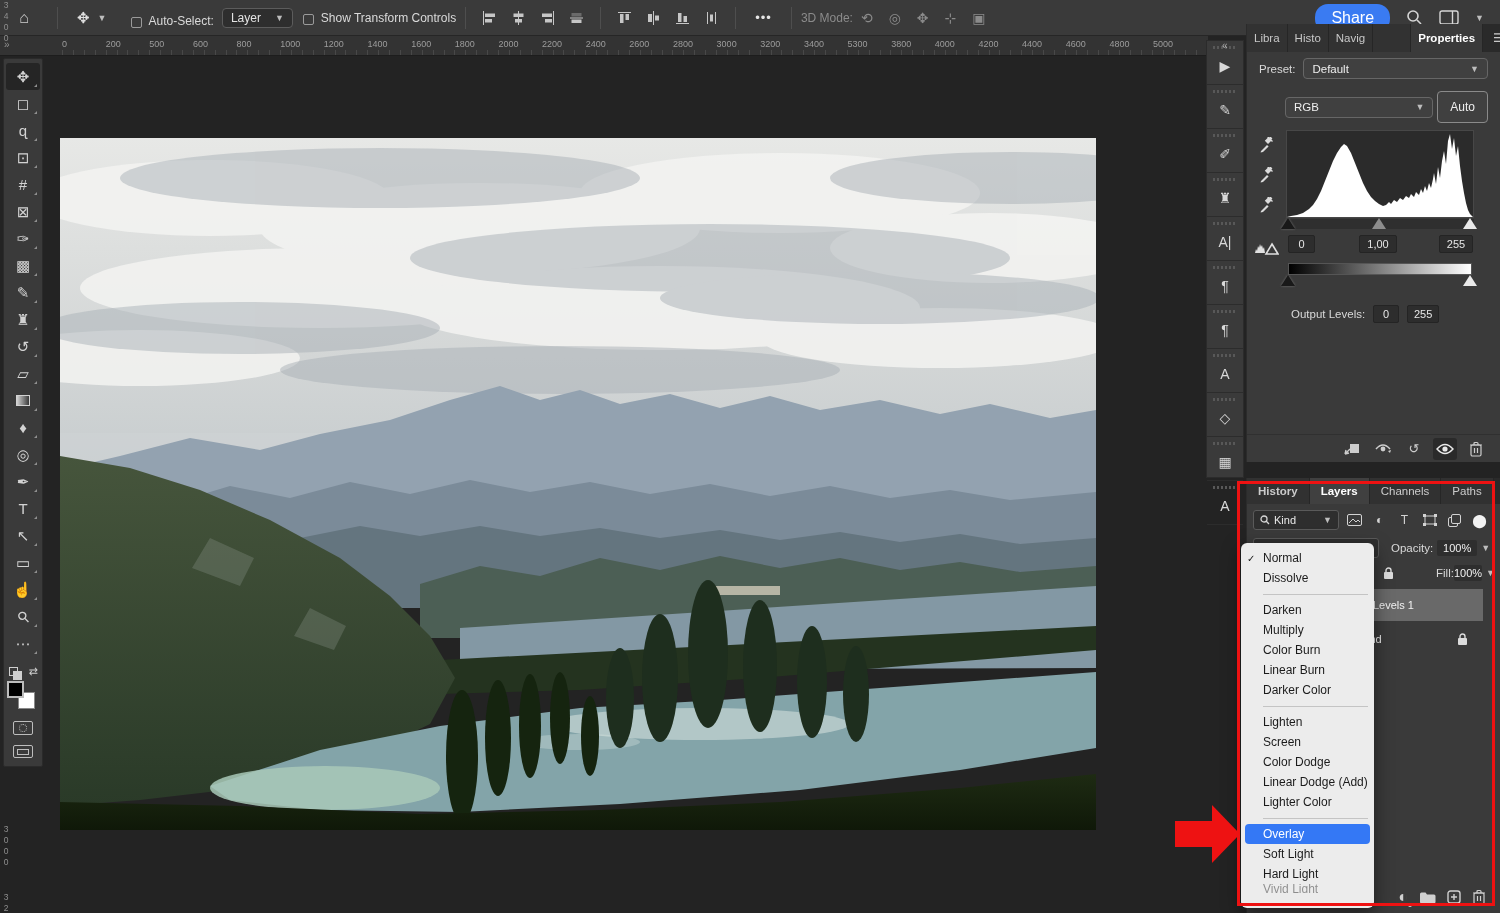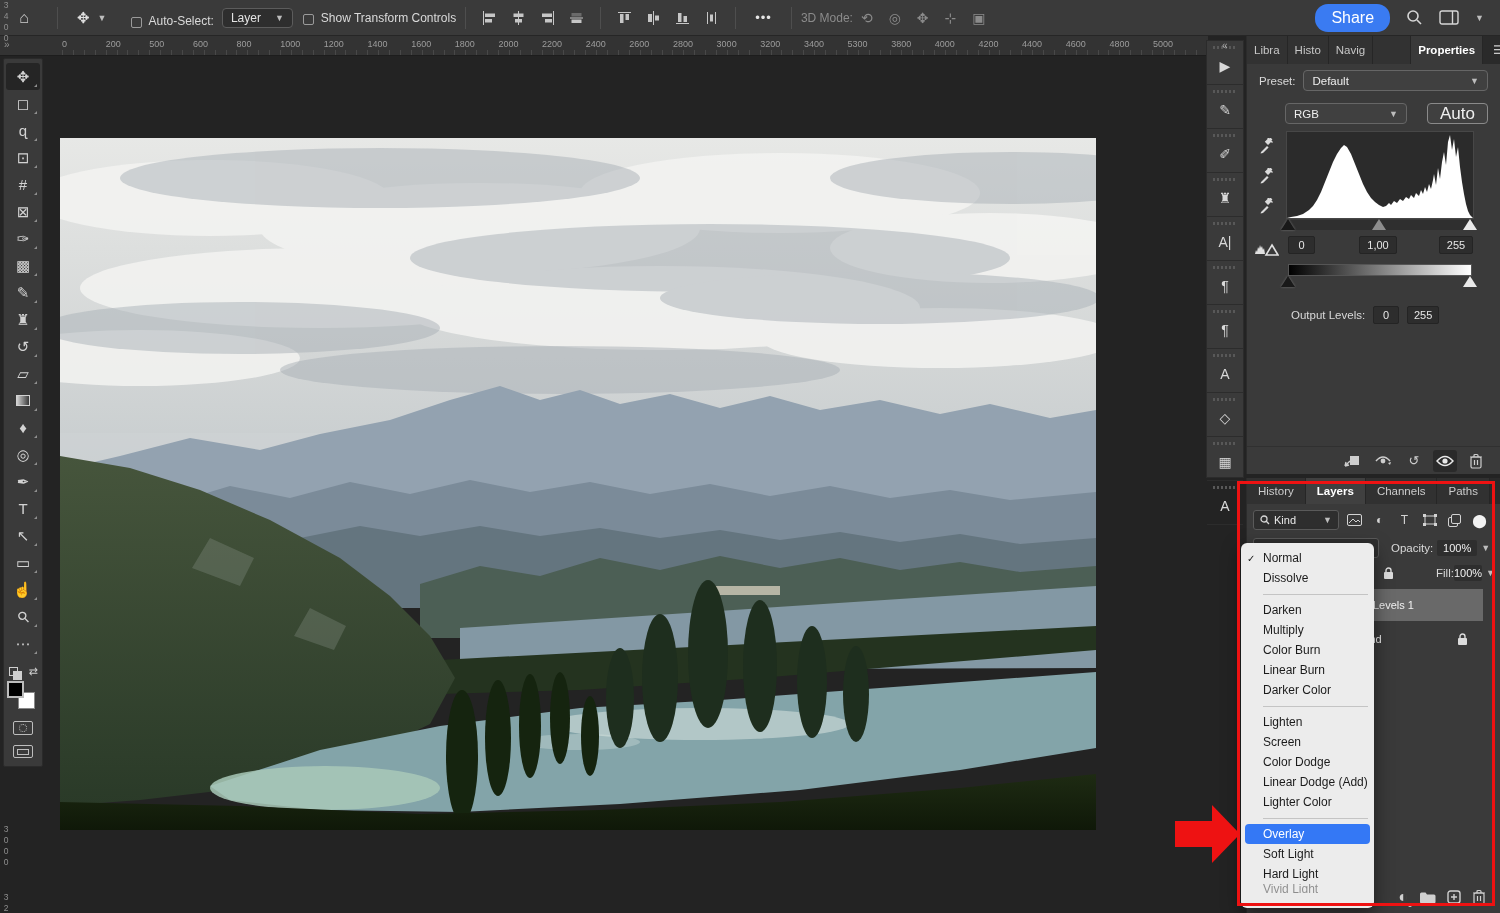--- a/index.html
+++ b/index.html
@@ -57,37 +57,37 @@
   .photo{position:absolute;left:60px;top:138px;width:1036px;height:692px;z-index:1;}
 
   
   .rstrip{position:absolute;left:1206px;top:40px;width:38px;height:438px;background:#3a3a3a;border:1px solid #2b2b2b;z-index:4;}
   .rstrip-collapse{position:absolute;left:1222px;top:40px;color:#b5b5b5;font-size:10px;letter-spacing:-2px;z-index:5;}
   .rgroup{border-bottom:1px solid #2c2c2c;padding:2px 0 5px;}
   .grip{width:24px;height:3px;margin:3px auto 4px;background:repeating-linear-gradient(90deg,#585858 0 2px,transparent 2px 4px);}
   .ric{width:100%;height:26px;display:flex;align-items:center;justify-content:center;color:#d8d8d8;font-size:14px;}
 
   
-  .props{position:absolute;left:1246px;top:36px;width:254px;height:438px;background:#3a3a3a;z-index:4;border-left:1px solid #2b2b2b;}
+  .props{position:absolute;left:1246px;top:24px;width:254px;height:438px;background:#3a3a3a;z-index:4;border-left:1px solid #2b2b2b;}
   .ptabs{display:flex;height:28px;background:#2a2a2a;align-items:stretch;}
   .ptab{flex:none;display:flex;align-items:center;padding:0 7px;background:#323232;color:#c7c7c7;font-size:11.5px;border-right:1px solid #262626;overflow:hidden;white-space:nowrap;}
   .ptab.active{background:#3a3a3a;color:#fff;font-weight:bold;}
   .ptab-menu{margin-left:auto;color:#c9c9c9;padding:0 10px;display:flex;align-items:center;font-size:12px;}
   .lv-head{display:flex;align-items:center;gap:10px;padding:10px 10px 6px;}
   .lv-thumb{width:22px;height:17px;background:#242424;border:1px solid #8f8f8f;border-radius:2px;display:flex;align-items:flex-end;justify-content:center;}
   .lv-mask{width:22px;height:15px;background:#d9d9d9;border-radius:2px;display:flex;align-items:center;justify-content:center;}
   .lv-mask i{width:8px;height:8px;border-radius:50%;background:#2a2a2a;}
   .lv-title{font-size:12px;color:#e4e4e4;}
   .preset-row{display:flex;align-items:center;gap:8px;padding:6px 12px 2px;}
   .plabel{font-size:11.5px;color:#d9d9d9;}
   .pselect{flex:1;display:flex;align-items:center;background:#404040;border:1px solid #666;border-radius:4px;height:21px;padding:0 8px;font-size:11.5px;color:#eee;}
   .pselect .chev{margin-left:auto;}
-  .rgb-row{display:flex;align-items:center;gap:20px;padding:10px 12px 4px 38px;}
+  .rgb-row{display:flex;align-items:center;gap:4px;padding:10px 12px 4px 38px;}
   .rgb-sel{width:128px;}
-  .auto-btn{background:#404040;border:1px solid #8a8a8a;border-radius:4px;height:21px;padding:0 12px;font-size:17px;color:#eee;display:flex;align-items:center;}
+  .auto-btn{background:#404040;border:1px solid #8a8a8a;border-radius:4px;height:32px;padding:0 12px;font-size:12px;color:#eee;display:flex;align-items:center;}
   .hist-wrap{position:relative;height:152px;}
   .dropper{position:absolute;left:12px;width:16px;height:16px;color:#dcdcdc;}
   .hist-box{position:absolute;left:39px;top:3px;width:188px;height:88px;background:#2b2b2b;border:1px solid #474747;}
   .sl-track{position:absolute;left:39px;top:92px;width:188px;height:10px;background:#2f2f2f;}
   .tri{position:absolute;width:0;height:0;border-left:7px solid transparent;border-right:7px solid transparent;border-bottom:11px solid #e9e9e9;top:91px;}
   .tri.b{border-bottom-color:#191919;filter:drop-shadow(0 0 1px #777);}
   .tri.g{border-bottom-color:#8d8d8d;}
   .valbox{position:absolute;top:108px;background:#2d2d2d;border:1px solid #242424;border-radius:2px;color:#e6e6e6;font-size:11px;text-align:center;padding:2px 0;}
   .warn-ic{position:absolute;left:8px;top:112px;color:#e0e0e0;}
   .grad-bar{position:absolute;left:41px;top:136px;width:184px;height:12px;background:linear-gradient(90deg,#000,#fff);border:1px solid #555;}
@@ -628,21 +628,21 @@
           </svg>
         </span>
     </div>
   </div>
 
   <div class="layers" data-name="layers-panel">
     <div class="ltabs" data-name="layers-tab-bar">
       <span style="display:flex;">
 
       <span class="ltab" data-name="panel-tab">
-            <i style="font-style:normal;">History</i>
+            <i style="font-style:normal;font-weight:bold;">History</i>
           </span>
           <span class="ltab active" data-name="panel-tab">
             <i style="font-style:normal;">Layers</i>
           </span>
           <span class="ltab" data-name="panel-tab">
             <i style="font-style:normal;">Channels</i>
           </span>
           <span class="ltab" data-name="panel-tab">
             <i style="font-style:normal;">Paths</i>
           </span>

